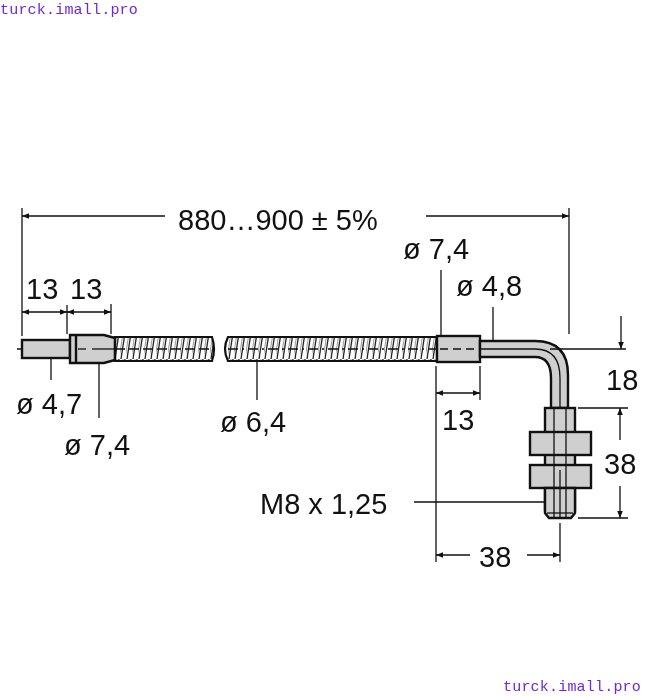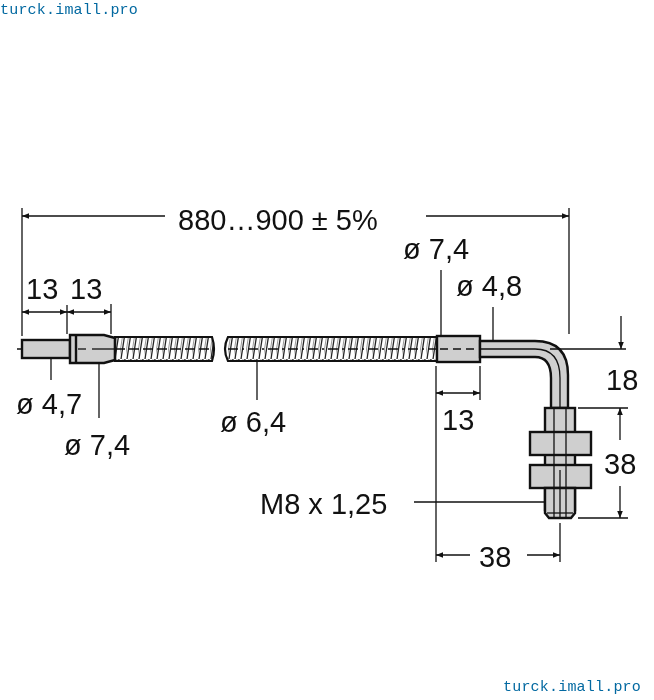--- a/index.html
+++ b/index.html
@@ -1,19 +1,19 @@
 <!DOCTYPE html>
 <html><head>
 <meta charset="utf-8">
 <style>
   html, body { margin: 0; padding: 0; background: #ffffff; }
   body { width: 654px; height: 700px; position: relative; overflow: hidden;
          font-family: "Liberation Sans", sans-serif; }
   .wm { position: absolute; font-family: "Liberation Mono", monospace; font-size: 15px;
-        color: #0369a1; letter-spacing: 0.2px; }
+        color: #6d28d9; letter-spacing: 0.2px; }
   #wm-top { left: 0; top: 2px; }
   #wm-bot { left: 503px; top: 679px; }
   svg { position: absolute; left: 0; top: 0; }
   .dim { font-family: "Liberation Sans", sans-serif; font-size: 29px; fill: #111; }
   .ln { stroke: #111; stroke-width: 1.3; fill: none; }
   .thick { stroke: #111; stroke-width: 2.4; }
   .part { fill: #cfcfcf; stroke: #111; stroke-width: 2.4; }
 </style>
 </head>
 <body>

